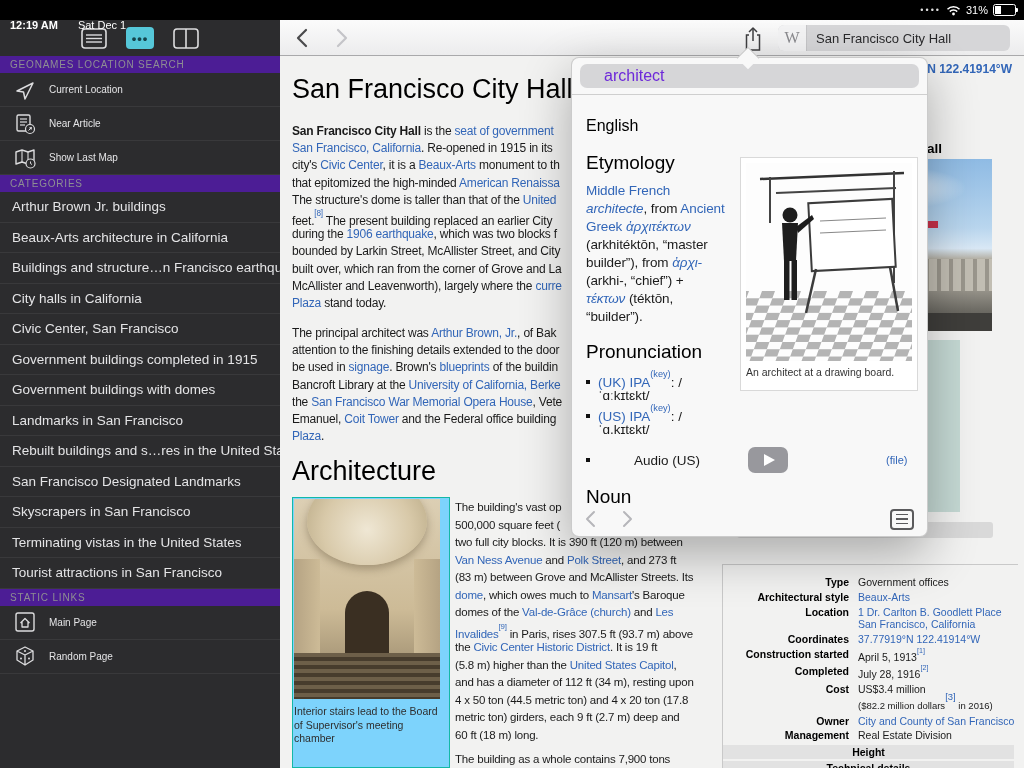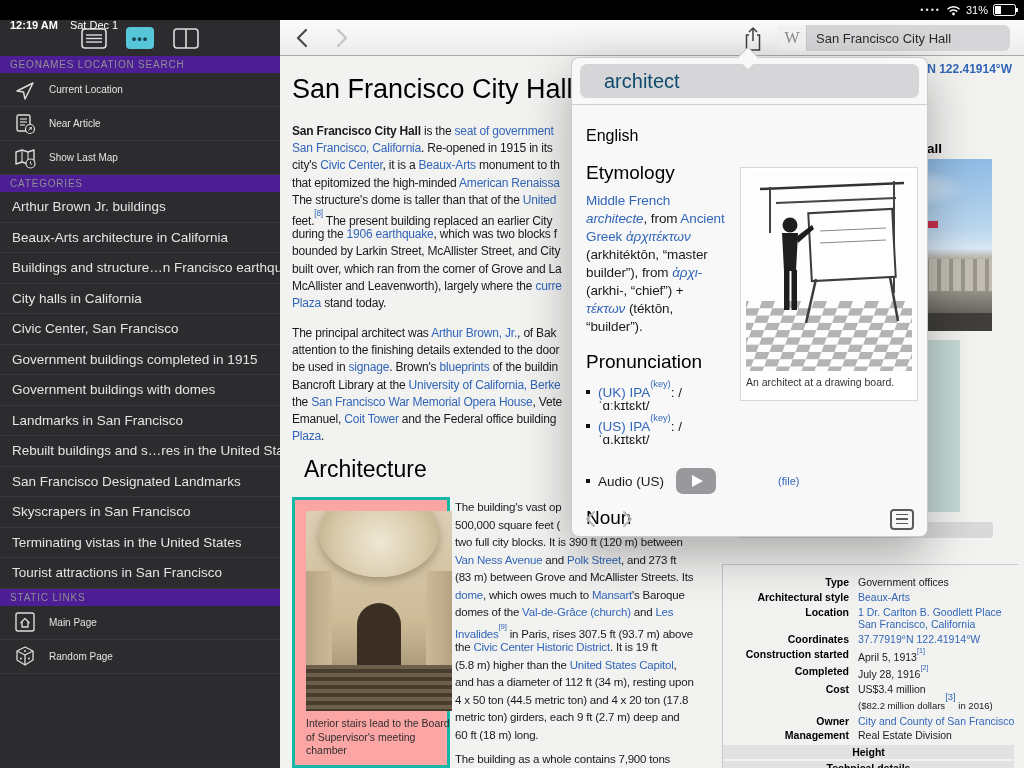--- a/index.html
+++ b/index.html
@@ -6,21 +6,21 @@
   body{width:1024px;height:768px;position:relative;overflow:hidden;background:#f2f2f1;
        font-family:"Liberation Sans","DejaVu Sans",sans-serif;-webkit-font-smoothing:antialiased;}
   .lnk{color:#3266b8;}
   .bld{font-weight:bold;}
   .itl{font-style:italic;}
   .sup{font-size:0.68em;position:relative;top:-0.45em;}
   .sm{font-size:9.5px;}
   
   .status-bar{position:absolute;left:0;top:0;width:1024px;height:20px;background:#000;color:#fff;
               font-size:11px;display:flex;align-items:center;z-index:60;}
-  .sb-left{padding-left:10px;display:flex;gap:12px;align-items:flex-start;margin-top:29px;}
+  .sb-left{padding-left:10px;display:flex;gap:20px;align-items:flex-start;margin-top:29px;}
   .sb-time{font-weight:bold;}
   .sb-right{margin-left:auto;padding-right:8px;display:flex;gap:5px;align-items:center;}
   .cell-dots{letter-spacing:2px;font-size:9px;color:#ddd;}
   .battery{width:21px;height:10px;border:1px solid #fff;border-radius:2.5px;position:relative;}
   .battery::after{content:"";position:absolute;right:-3px;top:2.5px;width:2px;height:4px;background:#fff;border-radius:0 1px 1px 0;}
   .battery-fill{position:absolute;left:1px;top:1px;bottom:1px;width:6px;background:#fff;}
   
   .sidebar{position:absolute;left:0;top:20px;width:280px;height:748px;background:#2c2c2e;overflow:hidden;z-index:3;}
   .side-toolbar{height:36px;display:flex;align-items:center;justify-content:center;gap:18px;}
   .tb-icon{width:28px;height:22px;display:flex;align-items:center;justify-content:center;}
@@ -36,22 +36,22 @@
   .omnibox{position:absolute;left:498px;top:5px;width:232px;height:26px;background:#d6d6d8;border-radius:6px;display:flex;align-items:center;overflow:hidden;}
   .w-box{width:28px;height:26px;background:#f3f3f4;border-right:1px solid #c6c6c8;display:flex;align-items:center;justify-content:center;
          font-family:"Liberation Serif","DejaVu Serif",serif;color:#8a8a8e;font-size:16px;}
   .omnibox-text{padding-left:9px;font-size:13px;color:#2a2a2c;white-space:nowrap;}
   
   .article-title{position:absolute;left:292px;top:74px;font-size:27px;color:#000;z-index:1;}
   .para{position:absolute;width:282px;overflow:hidden;z-index:1;}
   .tl{white-space:nowrap;line-height:17.2px;height:17.2px;font-size:12px;letter-spacing:-0.2px;color:#1a1a1a;}
   .p1{left:292px;top:123px;}
   .p2{left:292px;top:325px;}
-  .arch-head{position:absolute;left:304px;top:456px;font-size:23px;color:#000;z-index:1;}
-  .figure{position:absolute;left:292px;top:497px;width:158px;height:271px;background:#fca5a5;border:3px solid #14b8a6;padding:11px;box-sizing:border-box;z-index:1;}
+  .arch-head{position:absolute;left:292px;top:456px;font-size:27px;color:#000;z-index:1;}
+  .figure{position:absolute;left:292px;top:497px;width:158px;height:271px;background:#7dd3fc;border:1px solid #14b8a6;padding:1px;box-sizing:border-box;z-index:1;}
   .fig-img{width:146px;height:200px;position:relative;overflow:hidden;background:linear-gradient(180deg,#dccfb4 0%,#cdbb97 55%,#8d7d61 100%);}
   .fig-dome{position:absolute;left:13px;top:-22px;width:120px;height:88px;border-radius:50%;
             background:radial-gradient(circle at 50% 60%,#efe7d4 0%,#d8c9a9 55%,#b4a480 100%);box-shadow:0 4px 8px rgba(90,75,50,.4);}
   .fig-arch{position:absolute;left:51px;top:92px;width:44px;height:62px;background:#3a2f22;border-radius:22px 22px 0 0;}
   .fig-steps{position:absolute;left:0;bottom:0;width:146px;height:46px;
              background:repeating-linear-gradient(180deg,#6d5f49 0 4px,#473c2d 4px 8px);}
   .fig-wall-l{position:absolute;left:0;top:60px;width:26px;height:100px;background:linear-gradient(90deg,#b5a383,#cdbb97);}
   .fig-wall-r{position:absolute;right:0;top:60px;width:26px;height:100px;background:linear-gradient(270deg,#b5a383,#cdbb97);}
   .fig-cap{font-size:10.5px;color:#2e2e2e;line-height:13.5px;margin-top:6px;width:146px;}
   .arch-col{position:absolute;left:455px;top:499px;width:268px;overflow:hidden;z-index:1;}
@@ -77,38 +77,38 @@
   .ib-label{flex:0 0 126px;text-align:right;font-weight:bold;font-size:10.5px;line-height:12.8px;padding-right:9px;color:#000;}
   .ib-val{flex:1;font-size:10.5px;line-height:12.8px;color:#1a1a1a;}
   .ib-val .tl{font-size:10.5px;line-height:12.8px;height:auto;letter-spacing:0;}
   .ib-section{text-align:center;font-weight:bold;font-size:10.5px;background:#e2e2e2;margin:2px 4px 2px 0;line-height:14px;}
   
   .popover{position:absolute;left:571px;top:57px;width:357px;height:480px;background:#f8f8f8;border-radius:8px;
            border:1px solid rgba(0,0,0,.18);box-shadow:0 18px 50px rgba(0,0,0,.3);z-index:40;box-sizing:border-box;}
   .popover::before{content:"";position:absolute;left:168px;top:-8.5px;width:15px;height:15px;background:#f8f8f8;
                    transform:rotate(45deg);border-left:1px solid rgba(0,0,0,.18);border-top:1px solid rgba(0,0,0,.18);}
   .pop-search-wrap{padding:6px 8px;border-bottom:1px solid #cfcfcf;}
-  .pop-search{height:34px;background:#d6d6d8;border-radius:7px;display:flex;align-items:center;padding-left:24px;font-size:20px;color:#0c4a6e;}
+  .pop-search{height:24px;background:#d6d6d8;border-radius:7px;display:flex;align-items:center;padding-left:24px;font-size:16px;color:#6d28d9;}
   .pop-body{position:relative;height:438px;overflow:hidden;padding-left:14px;box-sizing:border-box;}
   .pop-h1{font-size:16px;color:#000;margin:22px 0 0 0;font-weight:normal;}
   .pop-h2{font-size:19px;color:#000;font-weight:normal;}
   .h2-ety{margin:17px 0 0 0;}
   .h2-pron{margin:15px 0 0 0;}
   .h2-noun{margin:13px 0 0 0;}
   .ety{width:156px;margin-top:8px;}
   .ety .tl{font-size:13.5px;line-height:18px;height:18px;letter-spacing:-0.1px;overflow:visible;}
   .pop-card{position:absolute;left:168px;top:62px;width:178px;height:234px;background:#fff;border:1px solid #d9d9d9;padding:5px;box-sizing:border-box;}
   .card-img{width:166px;height:198px;overflow:hidden;background:#fff;}
   .card-cap{font-size:10.5px;color:#333;margin-top:5px;}
   .pron{margin-top:7px;}
   .pron-line{display:flex;align-items:center;font-size:13.5px;line-height:17px;}
   .pron-line .tl{font-size:13.5px;line-height:17px;height:17px;letter-spacing:0;}
   .bullet{width:4px;height:4px;background:#111;margin:7px 8px 0 0;flex:none;}
   .no-bullet{margin-left:12px;}
-  .audio-row{display:flex;align-items:center;margin-top:20px;font-size:13.5px;color:#1a1a1a;}
+  .audio-row{display:flex;align-items:center;margin-top:9px;font-size:13.5px;color:#1a1a1a;gap:36px;}
   .play-btn{width:40px;height:26px;background:#98989d;border-radius:7px;margin-left:12px;display:flex;align-items:center;justify-content:center;}
   .play-tri{width:0;height:0;border-left:11px solid #fff;border-top:6.5px solid transparent;border-bottom:6.5px solid transparent;margin-left:3px;}
   .file-link{margin-left:62px;font-size:11px;color:#3266b8;}
   .pop-bottom{position:absolute;left:0;right:0;bottom:5px;height:24px;padding:0 13px;display:flex;align-items:center;}
   .pop-chev{margin-right:26px;}
   .pop-lines-icon{margin-left:auto;width:20px;height:17px;border:2px solid #5a5a5c;border-radius:4px;display:flex;flex-direction:column;justify-content:space-evenly;align-items:center;background:#f8f8f8;}
   .pop-lines-icon i{display:block;width:12px;height:1.5px;background:#5a5a5c;}
 </style>
 </head>
 <body>

